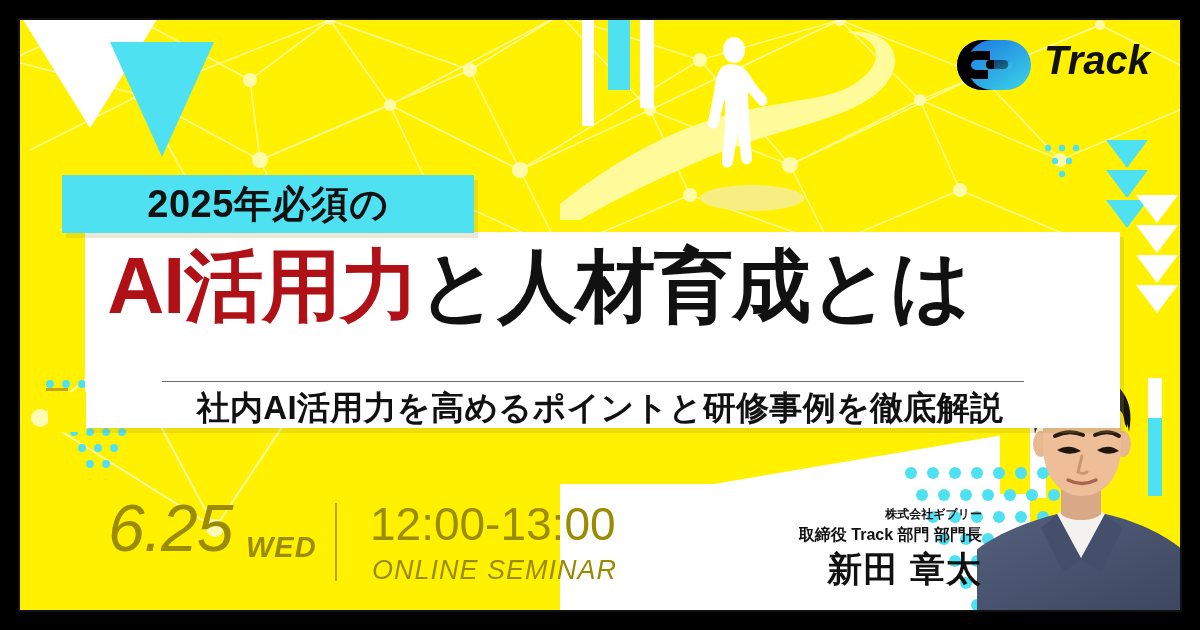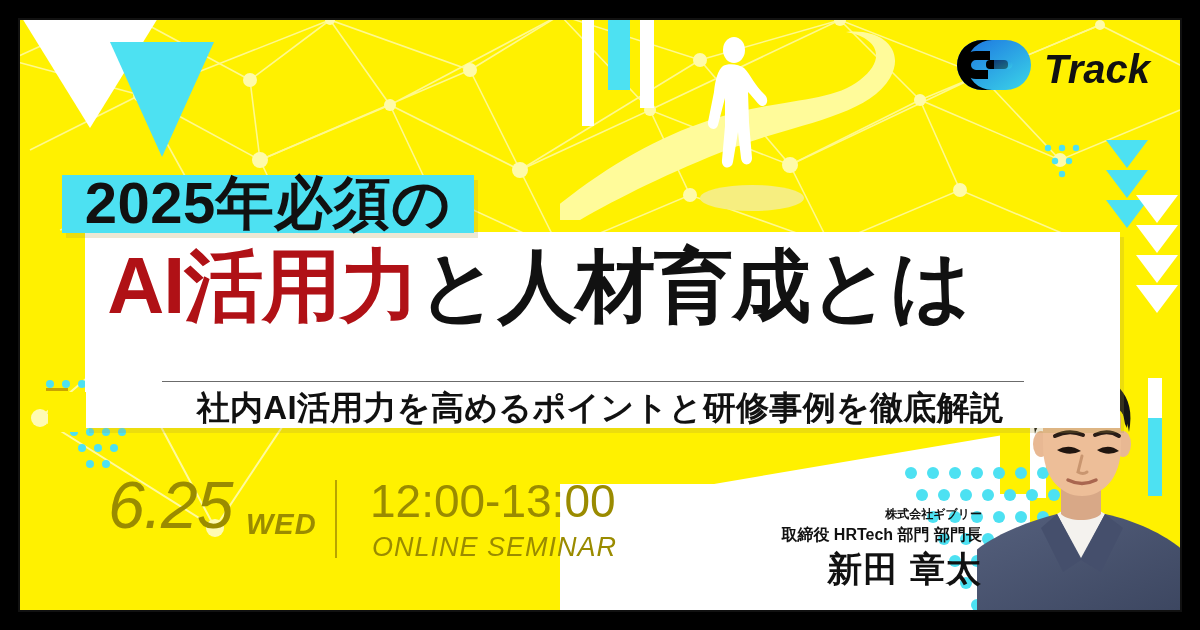--- a/index.html
+++ b/index.html
@@ -86,21 +86,21 @@
   .eyebrow-band {
     position:absolute; left:62px; top:175px;
     width:412px; height:58px;
     background:#4DE1F2;
     box-shadow:4px 5px 0 rgba(170,150,60,.22);
   }
   .eyebrow-text {
     position:absolute; left:62px; top:175px;
     width:412px; height:58px;
     display:flex; align-items:center; justify-content:center;
-    font-size:58px; font-weight:700; color:#111;
+    font-size:38px; font-weight:700; color:#111;
     letter-spacing:.5px;
     font-family:"Liberation Sans","DejaVu Sans",sans-serif;
   }
 
   
   .headline {
     position:absolute; left:85px; top:246px;
     width:907px;
     text-align:center;
     font-size:79px; font-weight:700;
@@ -129,21 +129,21 @@
   .notch-y {
     position:absolute; left:48px; top:392px;
     width:38px; height:40px; background:#FFF100;
   }
   .notch-dash {
     position:absolute; left:46px; top:388px;
     width:22px; height:3px; background:#C9A400;
   }
 
   
-  .datetime { position:absolute; left:108px; top:472px; width:560px; height:95px; }
+  .datetime { position:absolute; left:108px; top:495px; width:560px; height:95px; }
   .date-num {
     position:absolute; left:0; top:0;
     font-size:66px; font-style:italic; font-weight:400;
     color:#9A8B00; line-height:1;
     letter-spacing:-1px;
   }
   .date-dow {
     position:absolute; left:138px; top:36px;
     font-size:29px; font-style:italic; font-weight:700;
     color:#9A8B00; letter-spacing:1px;
@@ -197,21 +197,21 @@
 
   
   .rbar { position:absolute; }
 
   
   .dotfield { position:absolute; left:905px; top:465px; }
 
   
   .logo-wrap {
     position:absolute; right:50px; top:38px;
-    display:flex; align-items:flex-end; gap:12px;
+    display:flex; align-items:flex-start; gap:12px;
   }
   .logo-text {
     font-size:40px; font-style:italic; font-weight:700;
     color:#111; letter-spacing:0px;
   }
 </style>
 </head>
 <body>
 
 <div id="banner">
@@ -447,21 +447,21 @@
   <div class="datetime">
     <div class="date-num">6.25</div>
     <div class="date-dow">WED</div>
     <div class="dt-divider"></div>
     <div class="time-main">12:00-13:00</div>
     <div class="time-sub">ONLINE SEMINAR</div>
   </div>
 
   <div class="speaker-plate">
     <div class="sp-company">株式会社ギブリー</div>
-    <div class="sp-role">取締役 HRTech 部門 部門長</div>
+    <div class="sp-role">取締役 Track 部門 部門長</div>
     <div class="sp-name">新田 章太</div>
   </div>
 
   <div class="logo-wrap">
     <svg width="76" height="54" viewBox="0 0 76 54">
       <defs>
         <linearGradient id="lg" x1="0" y1="0" x2="1" y2="1">
           <stop offset="0%" stop-color="#1B6FE0"></stop>
           <stop offset="100%" stop-color="#3BD6E8"></stop>
         </linearGradient>

